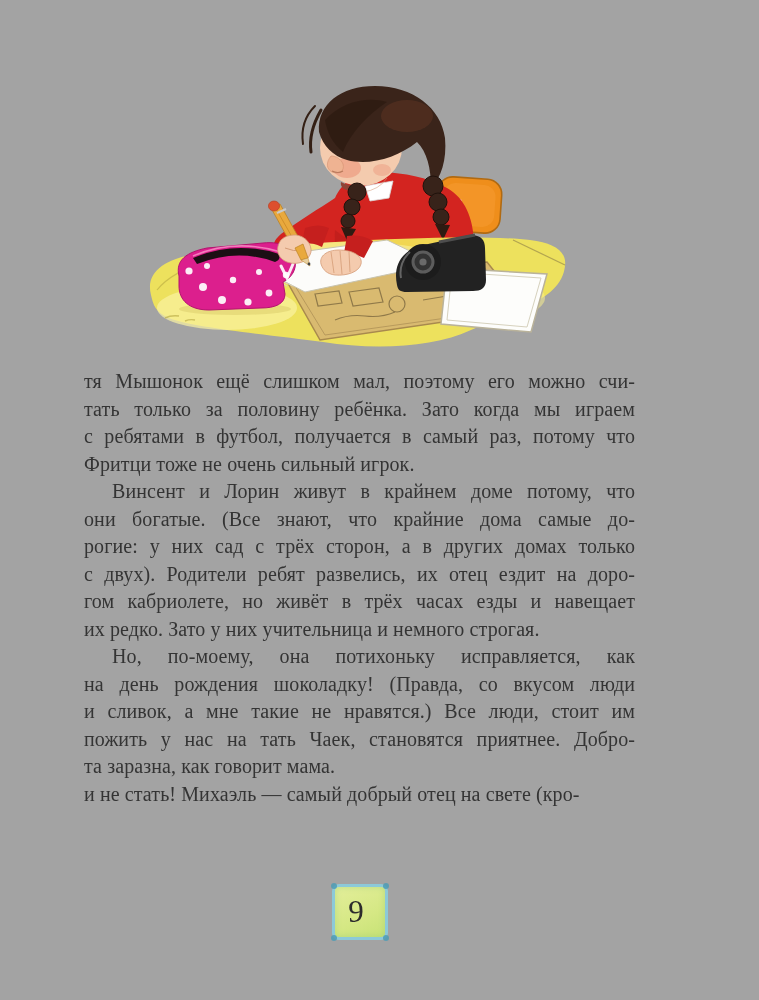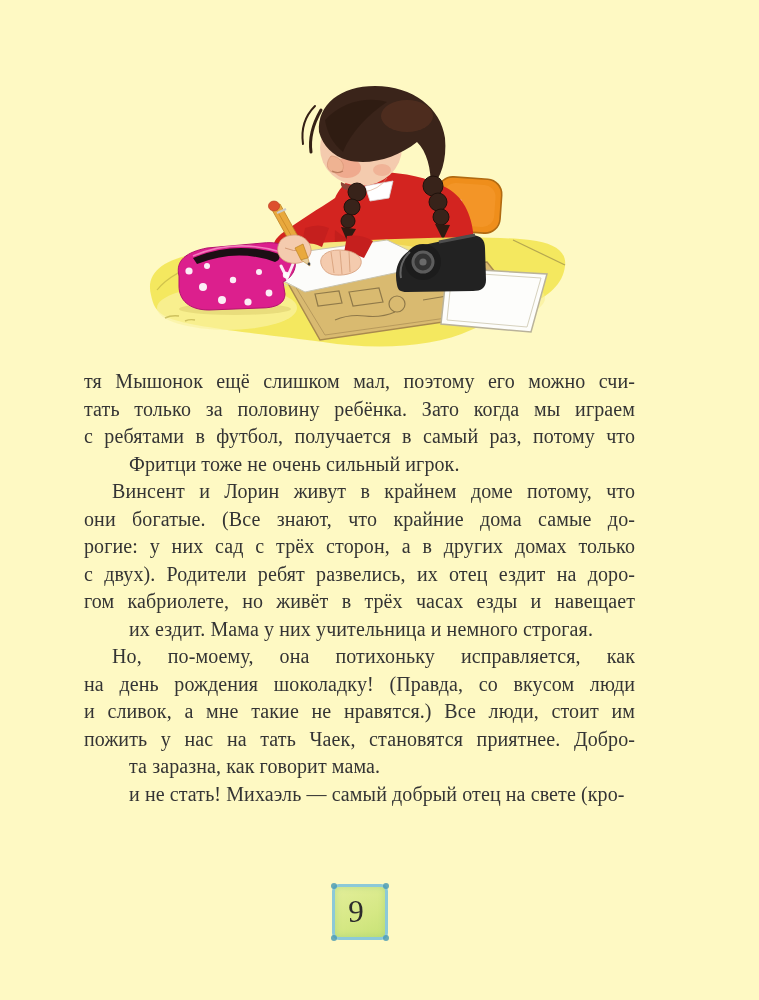--- a/index.html
+++ b/index.html
@@ -1,37 +1,37 @@
 <!DOCTYPE html>
 <html><head>
 <meta charset="utf-8">
 <style>
   html,body{margin:0;padding:0;}
   body{
     width:759px;height:1000px;position:relative;background:#ffffff;
     font-family:"Liberation Serif","DejaVu Serif",serif;
     overflow:hidden;
   }
-  .book-page{position:absolute;inset:0;background:#fef9c3;}
+  .book-page{position:absolute;inset:0;background:#a3a3a3;}
 
   
   .illo{position:absolute;left:135px;top:80px;width:440px;height:272px;}
 
   
   .text-block{
     position:absolute;left:84px;top:368px;width:551px;
     font-size:20px;line-height:27.5px;color:#343434;
     letter-spacing:0.1px;
   }
   .para{margin:0;padding:0;}
   .line{
     height:27.5px;overflow:hidden;white-space:normal;
     text-align:justify;text-align-last:justify;
   }
-  .line.last{text-align-last:left;margin-left:45px;}
+  .line.last{text-align-last:left;}
   .line.indent{text-indent:28px;}
 
   
   .page-badge{
     position:absolute;left:332px;top:884px;width:50px;height:50px;
     border:3px solid #8cc9d8;border-radius:7px;
     background:linear-gradient(155deg,#e3ee9a,#d5e884 60%,#c7e276);
     box-shadow:inset 0 0 6px rgba(140,200,120,.45);
     display:flex;align-items:center;justify-content:center;
   }
@@ -197,21 +197,21 @@
         <div class="line">тать только за половину ребёнка. Зато когда мы играем</div>
         <div class="line">с ребятами в футбол, получается в самый раз, потому что</div>
         <div class="line last">Фритци тоже не очень сильный игрок.</div>
       </div>
       <div class="para">
         <div class="line indent">Винсент и Лорин живут в крайнем доме потому, что</div>
         <div class="line">они богатые. (Все знают, что крайние дома самые до-</div>
         <div class="line">рогие: у них сад с трёх сторон, а в других домах только</div>
         <div class="line">с двух). Родители ребят развелись, их отец ездит на доро-</div>
         <div class="line">гом кабриолете, но живёт в трёх часах езды и навещает</div>
-        <div class="line last">их ездит. Мама у них учительница и немного строгая.</div>
+        <div class="line last">их редко. Зато у них учительница и немного строгая.</div>
       </div>
       <div class="para">
         <div class="line indent">Но, по-моему, она потихоньку исправляется, как</div>
         <div class="line">на день рождения шоколадку! (Правда, со вкусом люди</div>
         <div class="line">и сливок, а мне такие не нравятся.) Все люди, стоит им</div>
         <div class="line">пожить у нас на тать Чаек, становятся приятнее. Добро-</div>
         <div class="line last">та заразна, как говорит мама.</div>
       </div>
       <div class="para">
         <div class="line last">и не стать! Михаэль — самый добрый отец на свете (кро-</div>

